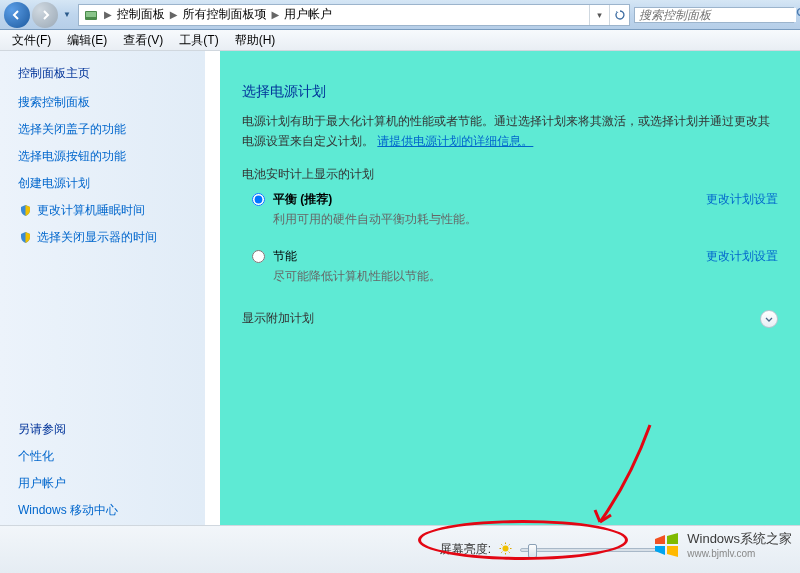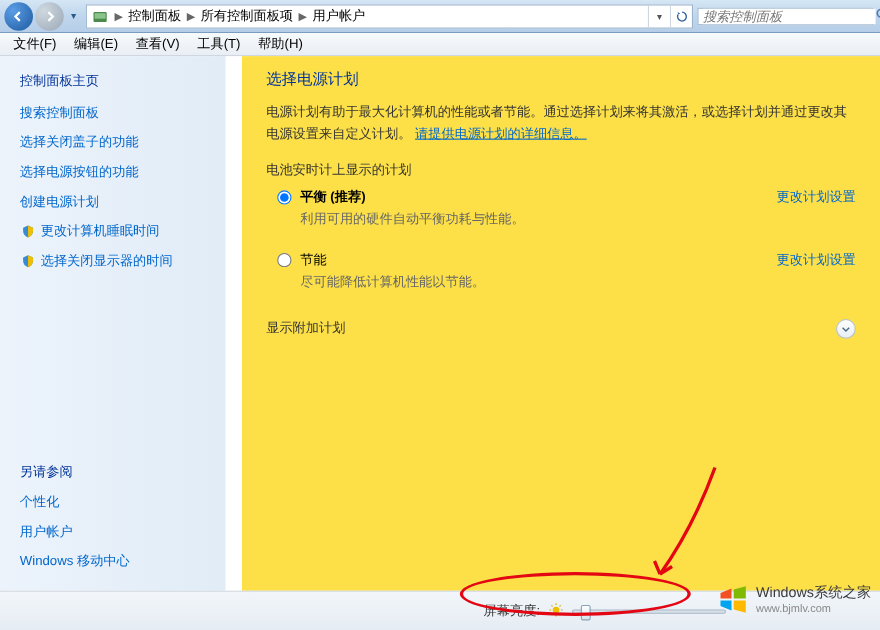--- a/index.html
+++ b/index.html
@@ -59,22 +59,22 @@
       display: flex; flex-direction: column;
     }
     .sidebar-title { color: #003399; font-size: 12px; margin-bottom: 12px; }
     .sidebar-link { color: #0066cc; font-size: 12px; margin-bottom: 10px; cursor: pointer; display: flex; align-items: center; gap: 5px; }
     .sidebar-icon { width: 14px; height: 14px; display: inline-flex; align-items: center; justify-content: center; }
     .shield-icon { color: #1e6fc7; font-size: 13px; }
     .sidebar-spacer { flex: 1; }
     .see-also { color: #003399; font-size: 12px; margin-bottom: 10px; }
 
     .content {
-      flex: 1; padding: 12px 22px 10px 22px;
-      background: #fde047;
+      flex: 1; padding: 32px 22px 10px 22px;
+      background: #5eead4;
       position: relative;
     }
     .page-title { color: #003399; font-size: 14px; margin-bottom: 10px; }
     .page-desc { color: #333; line-height: 1.7; margin-bottom: 14px; }
     .link-inline { color: #0066cc; text-decoration: underline; cursor: pointer; }
     .section-label { color: #333; margin-bottom: 8px; }
     .plan-group { margin-left: 10px; }
     .plan-row { display: flex; align-items: flex-start; margin-bottom: 6px; }
     .plan-radio { margin-top: 2px; margin-right: 8px; }
     .plan-info { flex: 1; }
@@ -90,21 +90,21 @@
     .expand-label { color: #333; }
     .expand-line { flex: 1; height: 1px; background: transparent; margin: 0 8px; }
     .expand-btn {
       width: 18px; height: 18px; border-radius: 50%; border: 1px solid #b8c4d0;
       background: linear-gradient(to bottom, #fff, #e8eef4);
       display: flex; align-items: center; justify-content: center; font-size: 9px; color: #4a6a8a;
     }
 
     
     .bottombar {
-      position: absolute; bottom: 0; left: 0; right: 0; height: 36px;
+      position: absolute; bottom: 0; left: 0; right: 0; height: 48px;
       background: linear-gradient(to bottom, #f2f6fa 0%, #e5ecf3 100%);
       border-top: 1px solid #d0d7de;
       display: flex; align-items: center; justify-content: flex-end;
       padding-right: 140px;
     }
     .brightness-label { color: #333; margin-right: 8px; }
     .sun-icon { color: #d9a400; font-size: 13px; margin-right: 8px; }
     .slider {
       width: 140px; height: 4px; background: #d8e0e8; border: 1px solid #a8b8c8;
       border-radius: 2px; position: relative;

